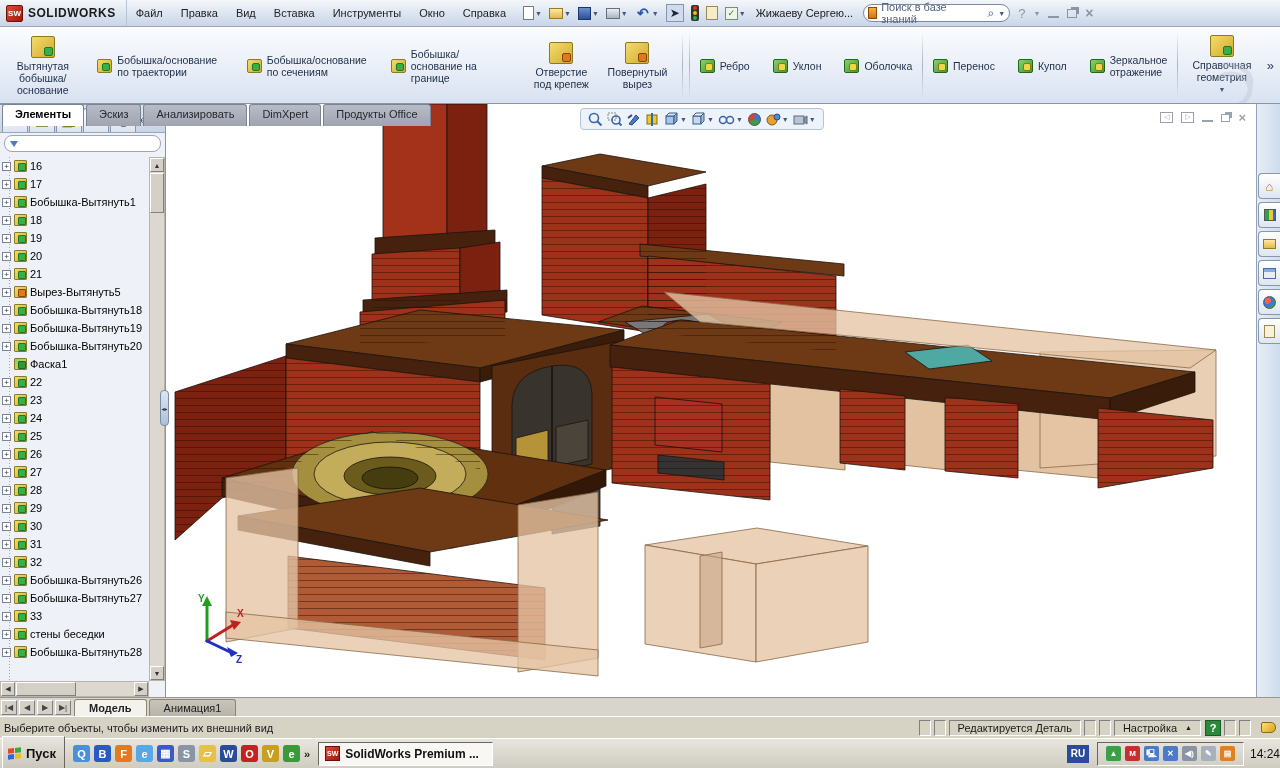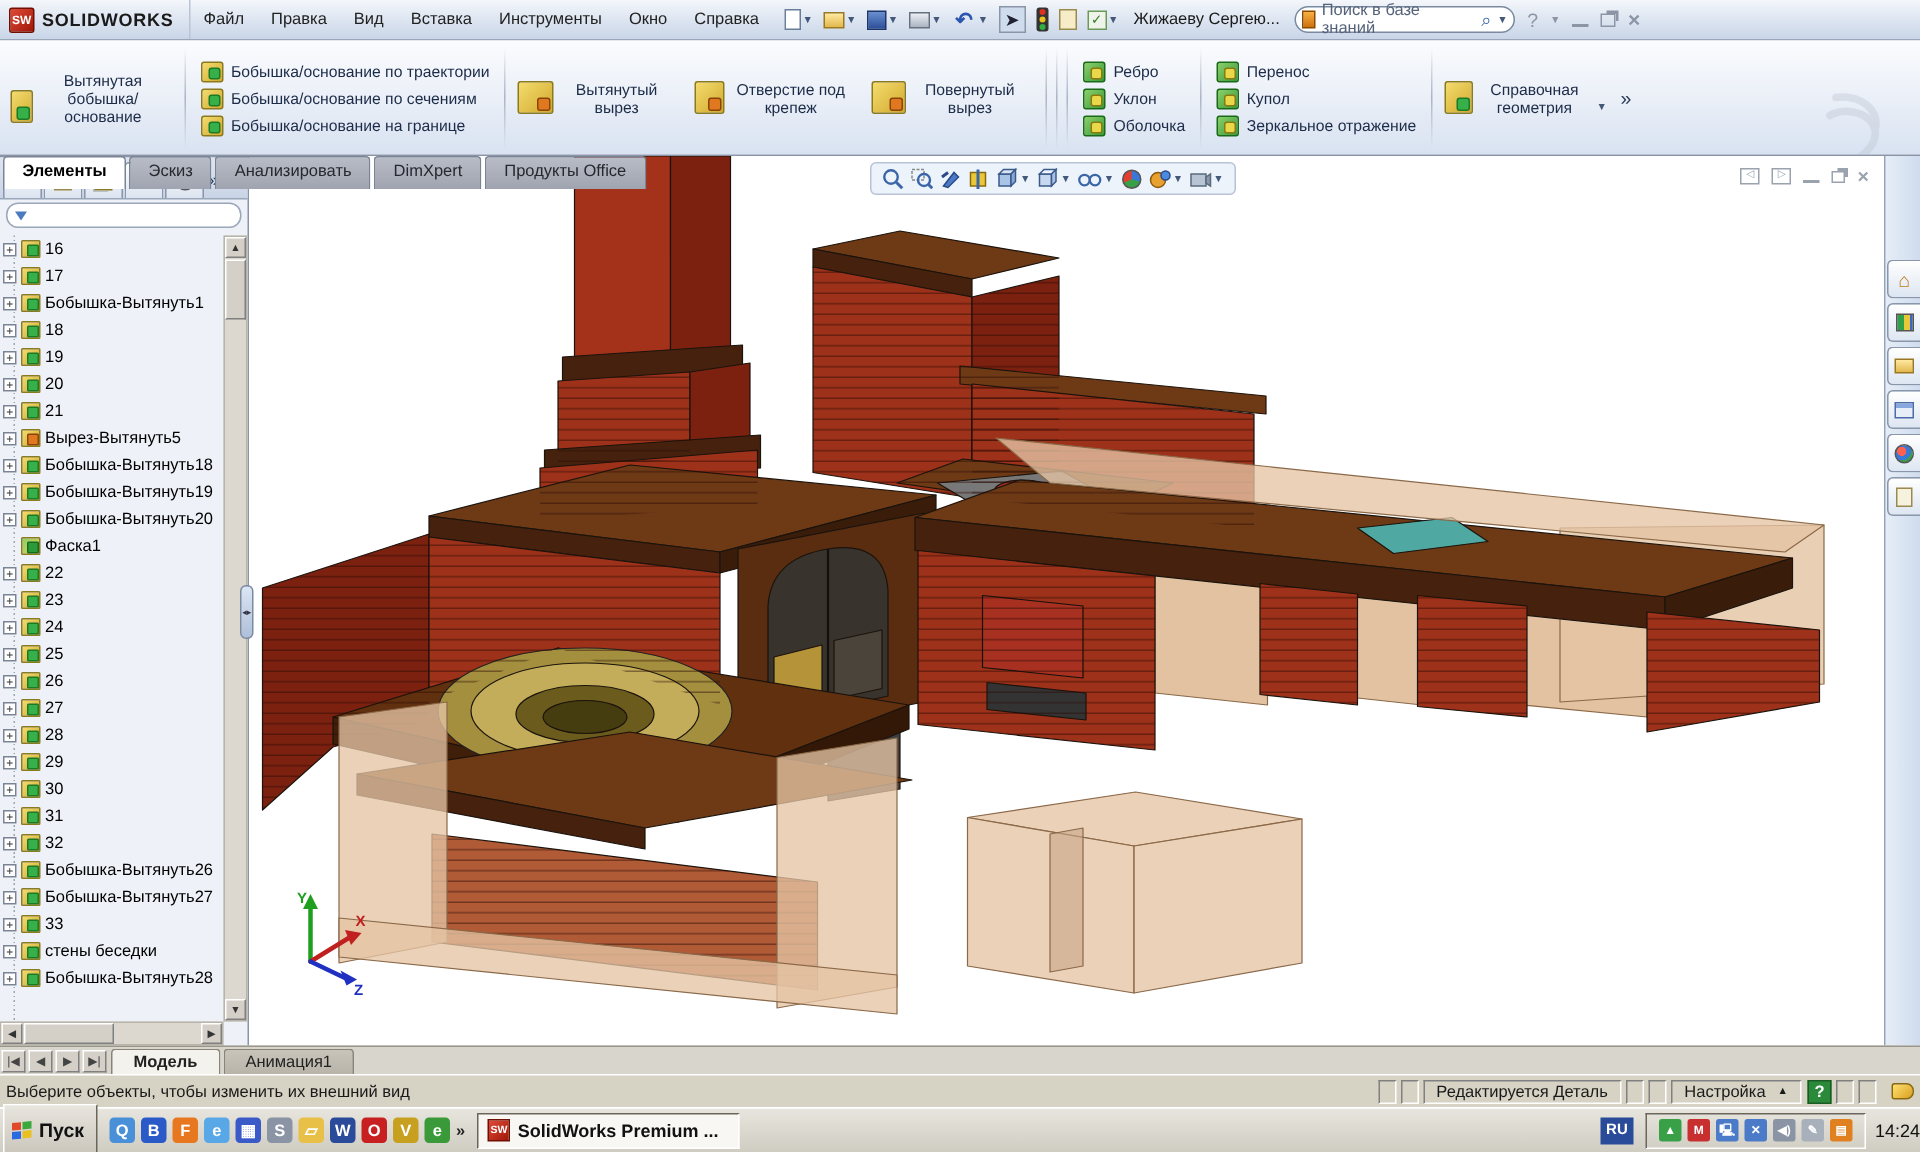--- a/index.html
+++ b/index.html
@@ -43,25 +43,25 @@
   #win-ctrl .help { font-size:13px; }
   .wc-min { width:11px; height:9px; border-bottom:2px solid #8b95a5; }
   .wc-rest { width:10px; height:9px; border:1.5px solid #8b95a5; box-shadow:3px -3px 0 -1px #8b95a5; }
   .wc-close { font-size:14px; font-weight:bold; }
   
   #ribbon { position:absolute; left:0; top:27px; width:1280px; height:77px;
     background:linear-gradient(#fbfcfe,#e9eef7 55%,#d8e2f1); border-bottom:1px solid #8a94a8;
     display:flex; align-items:stretch; padding:3px 2px 2px 2px; overflow:hidden; }
   .rib-sep { width:1px; background:linear-gradient(#fff0,#aab4c4,#fff0); margin:2px 3px; }
   .rgroup { display:flex; align-items:center; }
-  .rb-big { display:flex; flex-direction:row; align-items:flex-end; justify-content:flex-start;
+  .rb-big { display:flex; flex-direction:column; align-items:center; justify-content:flex-start;
     padding:2px 5px; text-align:center; color:#1c2c48; line-height:12px; font-size:10.5px;
     max-width:118px; border-radius:3px; }
   .rb-big .dd { font-size:7px; color:#44597a; margin-top:1px; }
-  .rb-list { display:flex; flex-direction:column; justify-content:flex-end; gap:2px; padding:0 4px; }
+  .rb-list { display:flex; flex-direction:row; justify-content:flex-end; gap:17px; padding:0 4px; }
   .rb-row { display:flex; align-items:center; gap:5px; color:#1c2c48; font-size:10.5px;
     padding:1px 3px; border-radius:2px; }
   .ficon { position:relative; background:linear-gradient(135deg,#f4dc6e,#d2a92e);
     border:1px solid #8a7a20; border-radius:2px; }
   .ficon.big { width:24px; height:22px; margin-bottom:2px; }
   .ficon.sm { width:15px; height:14px; flex:0 0 15px; }
   .ficon::after { content:""; position:absolute; right:1px; bottom:1px; width:7px; height:7px;
     border-radius:2px; background:#38b04a; border:1px solid #1a7a28; }
   .ficon.sm::after { width:6px; height:6px; }
   .ficon.fcut::after { background:#e07820; border-color:#8a4408; }
@@ -293,24 +293,20 @@
         <div class="rb-row">
           <span class="ficon sm"></span>
           <span>Бобышка/основание на границе</span>
         </div>
       </div>
     </div>
     <div class="rib-sep"></div>
     <div class="rgroup">
       <div class="rb-big">
         <div class="ficon big fcut"></div>
-        <div>Вытянутый вырез</div>
-      </div>
-      <div class="rb-big">
-        <div class="ficon big fcut"></div>
         <div>Отверстие под крепеж</div>
       </div>
       <div class="rb-big">
         <div class="ficon big fcut"></div>
         <div>Повернутый вырез</div>
       </div>
     </div>
     <div class="rib-sep"></div>
     <div class="rib-sep"></div>
     <div class="rib-sep"></div>

